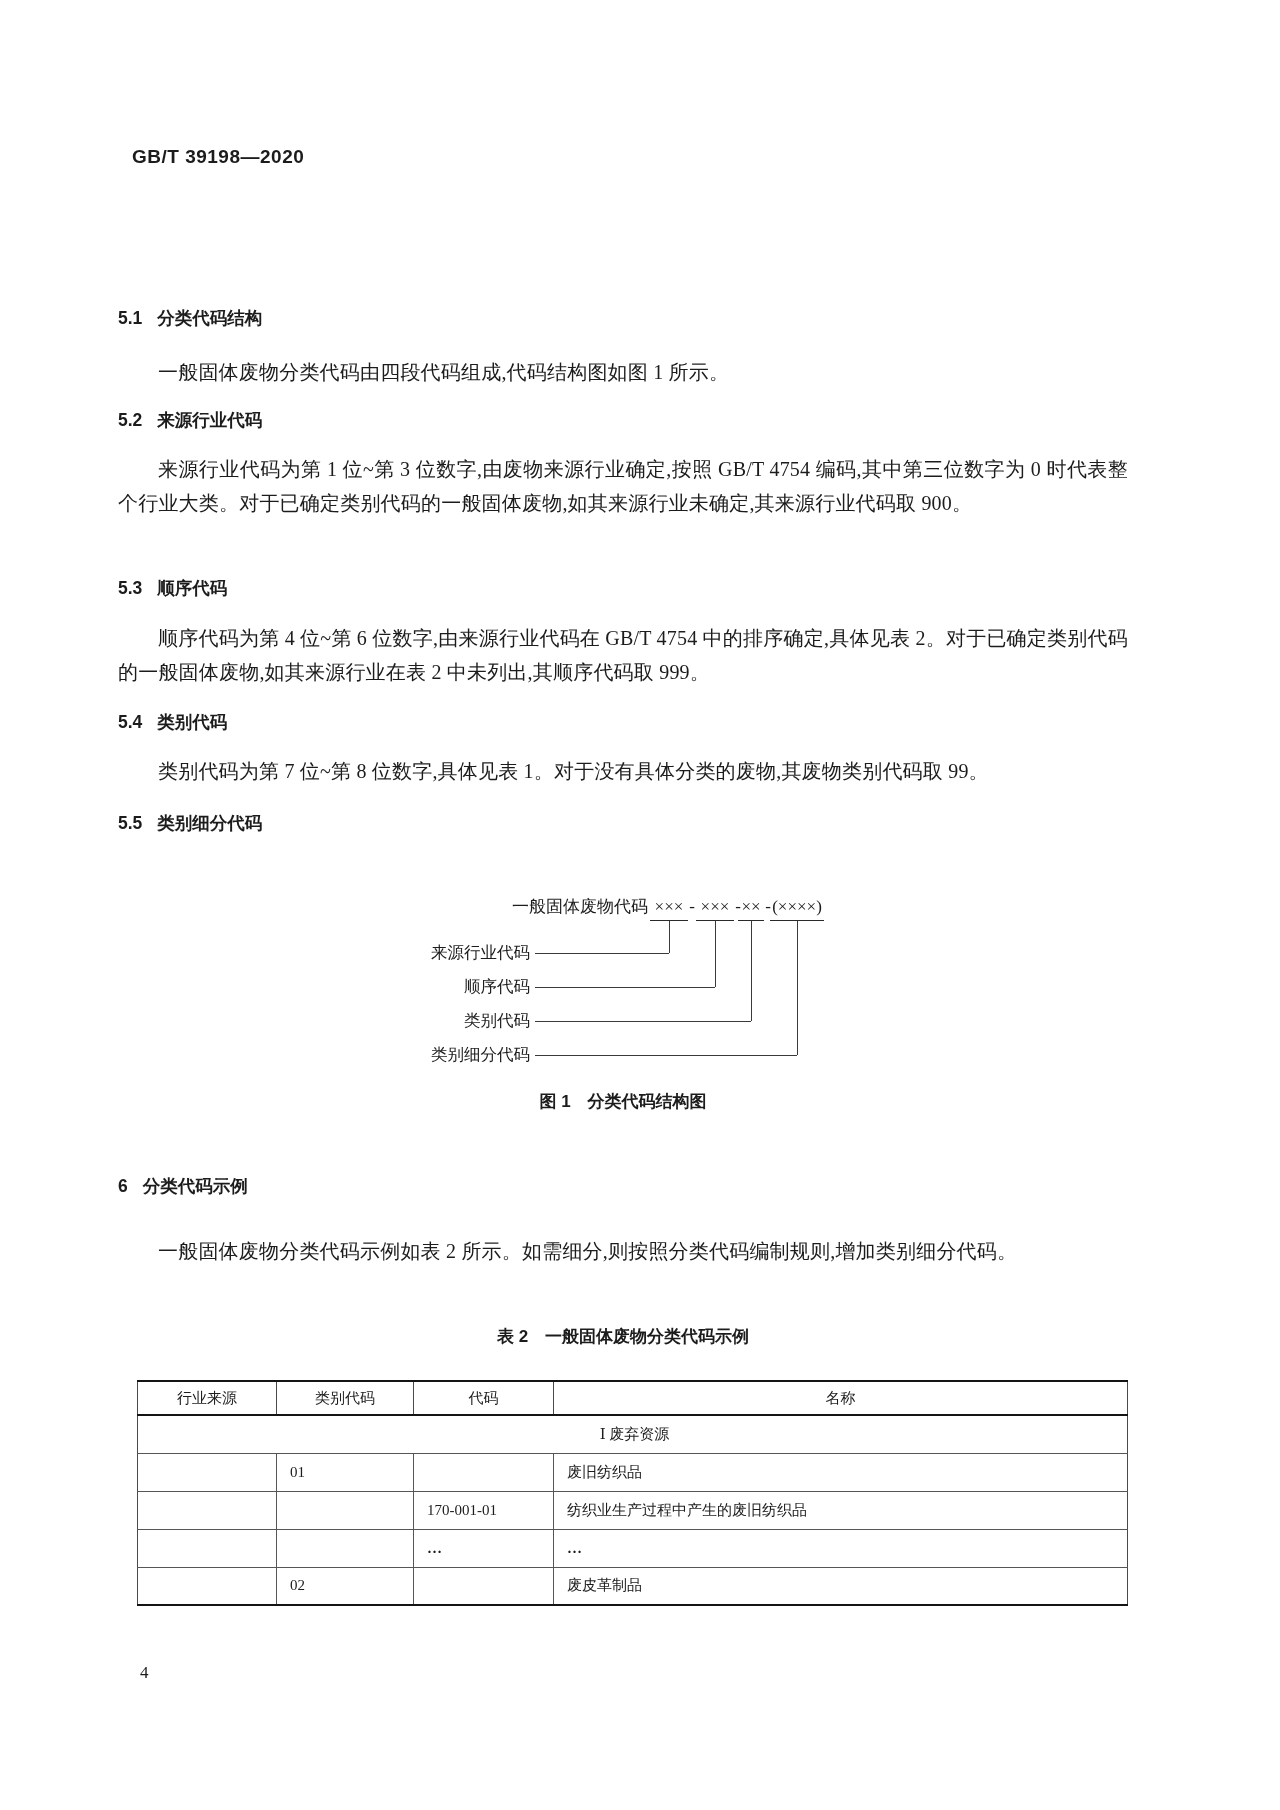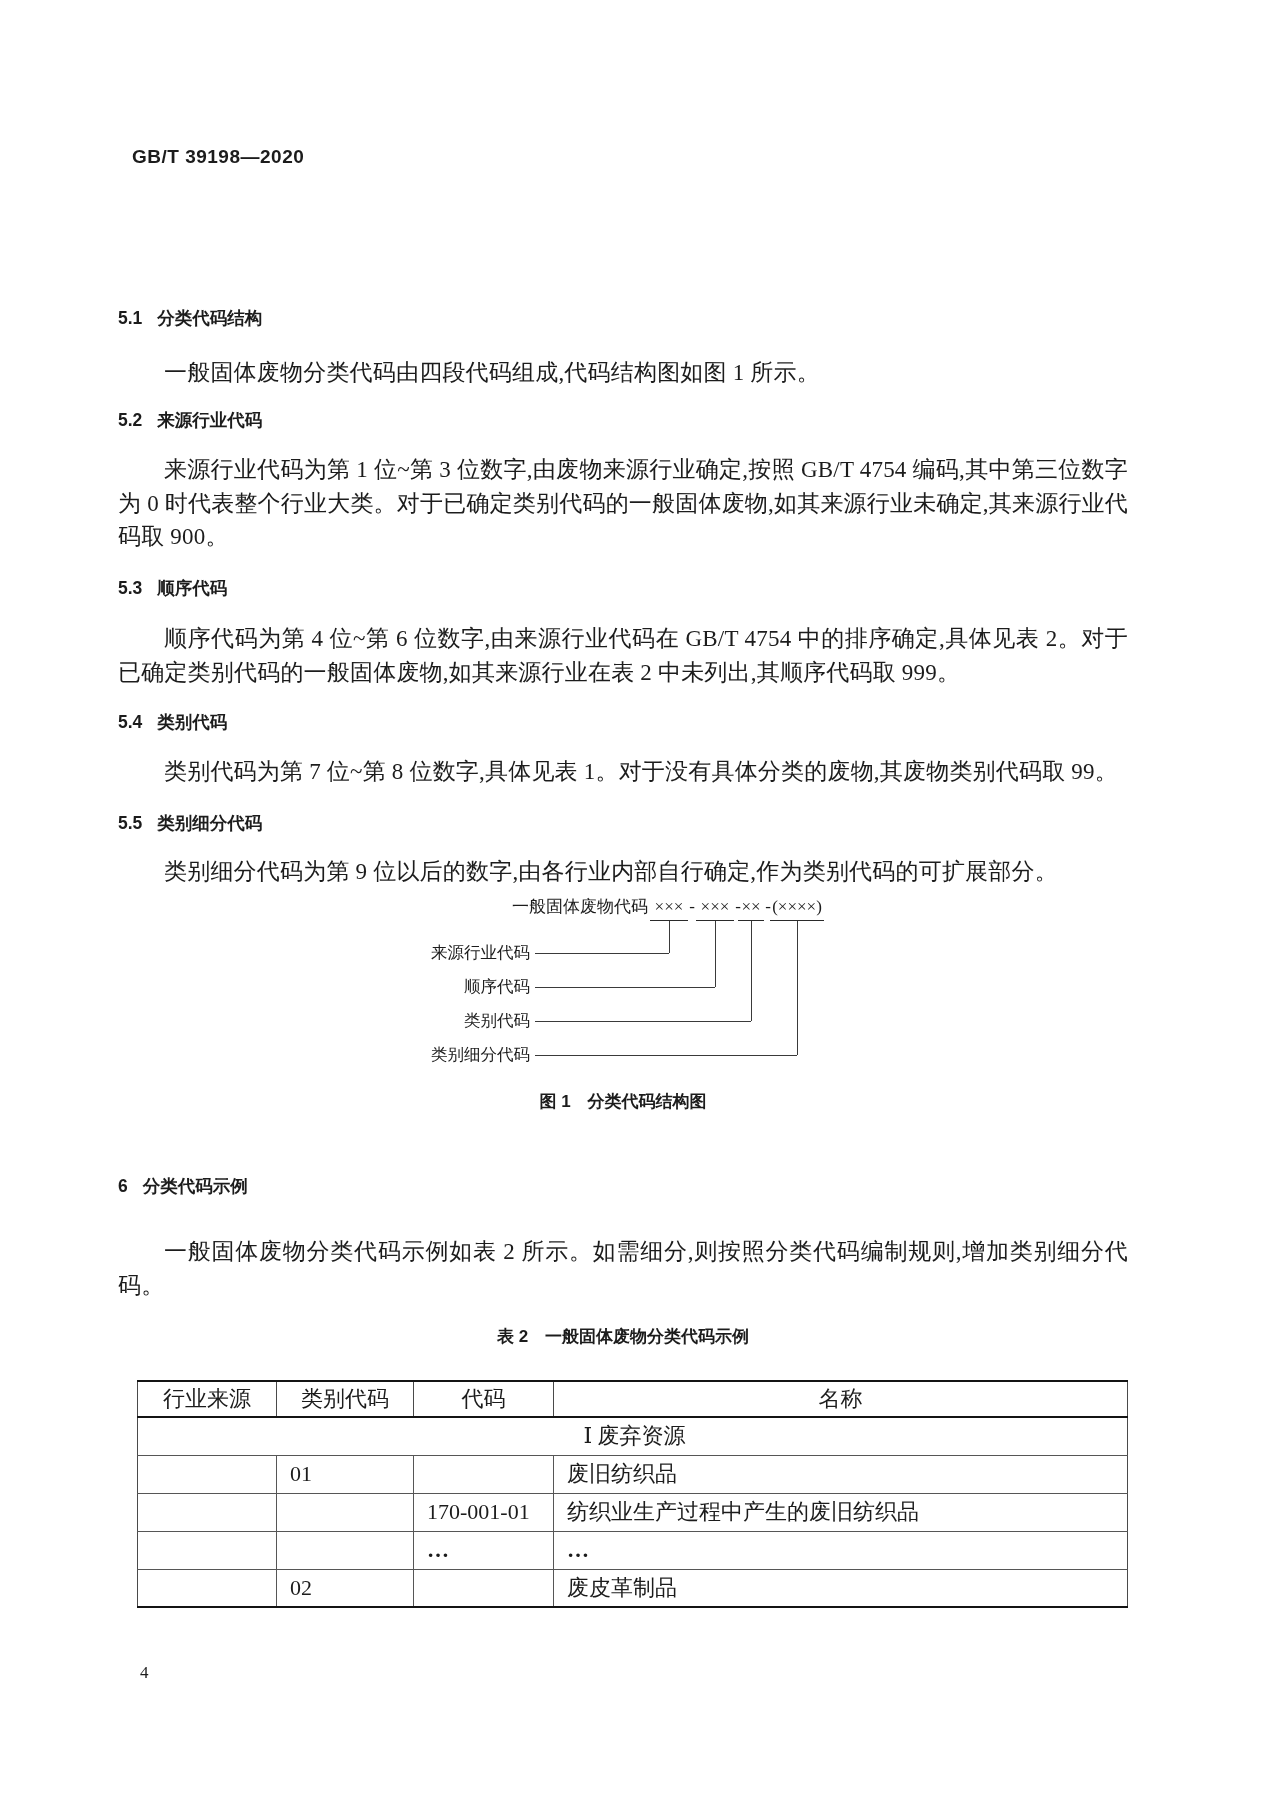--- a/index.html
+++ b/index.html
@@ -29,21 +29,21 @@
     font-family: "Liberation Sans", "DejaVu Sans", sans-serif;
     font-weight: bold; font-size: 17.5px; line-height: 24px;
     white-space: nowrap;
   }
   .heading .num { display: inline-block; }
   .heading .ttl { display: inline-block; margin-left: 15px; }
 
   
   .para {
     left: 118px; width: 1010px;
-    font-size: 23px; line-height: 33.5px;
+    font-size: 20px; line-height: 33.5px;
     text-align: justify; text-indent: 2em;
     letter-spacing: 0.2px;
   }
 
   
   .figure { left: 400px; top: 895px; width: 470px; height: 180px; }
   .fig-codeline { position: absolute; top: 0; left: 0; width: 470px; height: 24px; font-size: 17px; line-height: 24px; white-space: nowrap; }
   .fig-prefix { position: absolute; left: 112px; top: 0; }
   .grp { position: absolute; top: 0; text-align: center; border-bottom: 1.5px solid #2a2a2a; padding-bottom: 1px; }
   .g1 { left: 250px; width: 38px; }
@@ -70,21 +70,21 @@
     font-family: "Liberation Sans", "DejaVu Sans", sans-serif;
     font-weight: bold; font-size: 17px; line-height: 24px;
   }
   .fig-caption { top: 1090px; }
   .table-title { top: 1325px; }
 
   
   .tbl-wrap { left: 137px; top: 1380px; width: 990px; }
   table.gb {
     width: 990px; border-collapse: collapse; table-layout: fixed;
-    font-size: 22px; color: #1c1c1c;
+    font-size: 15px; color: #1c1c1c;
     border-top: 2.5px solid #141414; border-bottom: 2.5px solid #141414;
     border-left: 1px solid #4a4a4a; border-right: 1px solid #4a4a4a;
   }
   table.gb col.c1 { width: 139px; }
   table.gb col.c2 { width: 137px; }
   table.gb col.c3 { width: 140px; }
   table.gb col.c4 { width: 574px; }
   table.gb th {
     height: 34px; font-weight: normal; text-align: center;
     border-bottom: 2px solid #141414; border-left: 1px solid #4a4a4a;
@@ -125,21 +125,20 @@
   <div class="abs para" style="top:622px">顺序代码为第 4 位~第 6 位数字,由来源行业代码在 GB/T 4754 中的排序确定,具体见表 2。对于已确定类别代码的一般固体废物,如其来源行业在表 2 中未列出,其顺序代码取 999。</div>
 
   <div class="abs heading" style="top:710px">
     <span class="num">5.4</span><span class="ttl">类别代码</span>
   </div>
   <div class="abs para" style="top:755px">类别代码为第 7 位~第 8 位数字,具体见表 1。对于没有具体分类的废物,其废物类别代码取 99。</div>
 
   <div class="abs heading" style="top:811px">
     <span class="num">5.5</span><span class="ttl">类别细分代码</span>
   </div>
-  <div class="abs para" style="top:855px">类别细分代码为第 9 位以后的数字,由各行业内部自行确定,作为类别代码的可扩展部分。</div>
 
   <div class="abs figure">
     <div class="fig-codeline">
       <span class="fig-prefix">一般固体废物代码</span>
       <span class="grp g1">×××</span>
       <span class="sep s1">-</span>
       <span class="grp g2">×××</span>
       <span class="sep s2">-</span>
       <span class="grp g3">××</span>
       <span class="sep s3">-</span>

